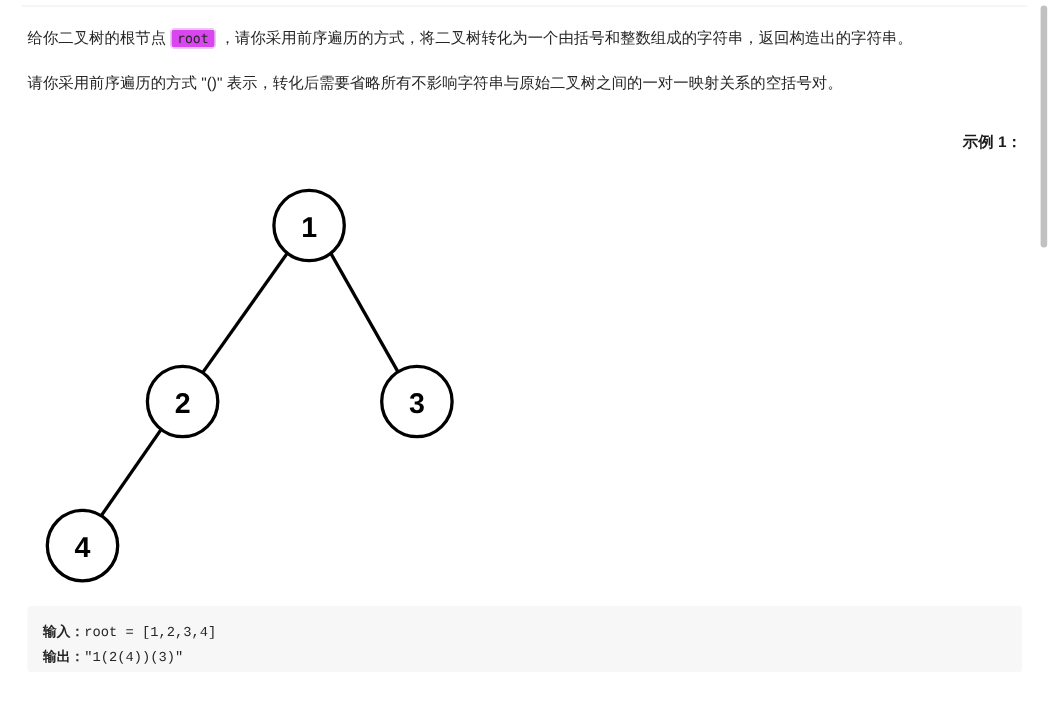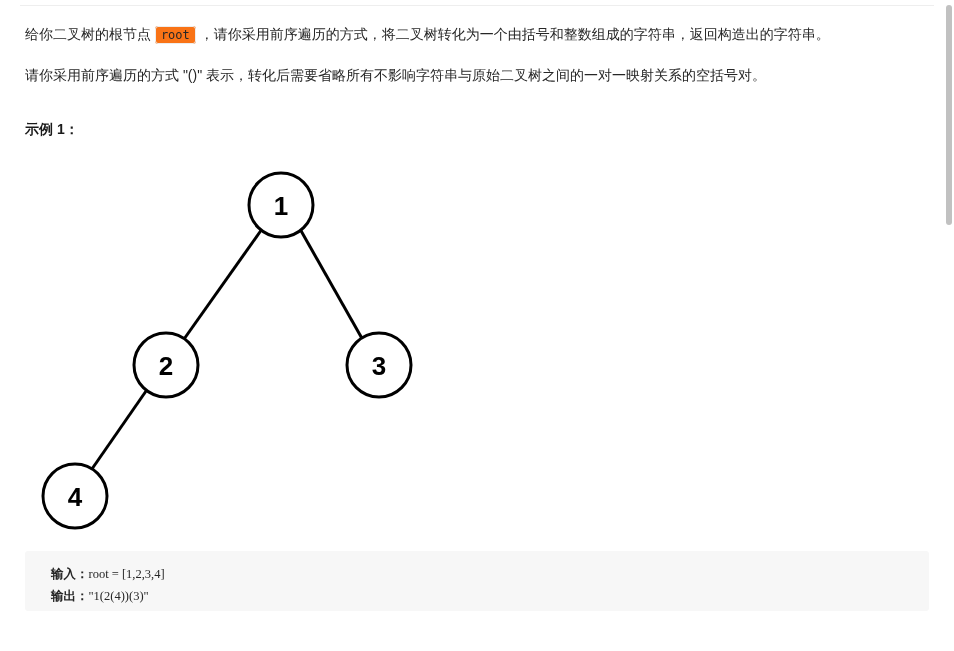--- a/index.html
+++ b/index.html
@@ -31,60 +31,60 @@
       top: 5px;
       width: 6px;
       height: 220px;
       background: #c1c1c1;
       border-radius: 3px;
     }
     p {
       margin: 0 0 14px 0;
     }
     code.inline {
-      background: #f97316;
+      background: #d946ef;
       border: 1px solid #ededed;
       border-radius: 3px;
       padding: 1px 5px;
       font-family: Menlo, Consolas, monospace;
       font-size: 12px;
       color: #262626;
     }
     .quote {
       font-family: inherit;
     }
     .example-heading {
       font-weight: 600;
       margin-top: 28px;
       margin-bottom: 18px;
       color: #1a1a1a;
+      text-align: right;
     }
     .tree-svg {
       display: block;
       margin-left: 0;
     }
     .codeblock {
       background: #f7f7f7;
       border-radius: 3px;
       padding: 12px 14px 0 14px;
       font-family: Menlo, Consolas, monospace;
       font-size: 12.5px;
       line-height: 1.8;
       color: #262626;
       margin-top: 10px;
       min-height: 48px;
       overflow: hidden;
     }
     .codeblock .label {
       font-weight: 700;
       font-family: -apple-system, BlinkMacSystemFont, "Microsoft YaHei", sans-serif;
-      margin-left: 12px;
     }
     .codeblock .mono {
-      font-family: Liberation Serif, serif;
+      font-family: Liberation Mono, monospace;
       font-weight: 400;
     }
   </style>
 </head>
 <body>
 
 <div class="top-border"></div>
 
 <div class="scrollbar-track">
   <div class="scrollbar-thumb"></div>

